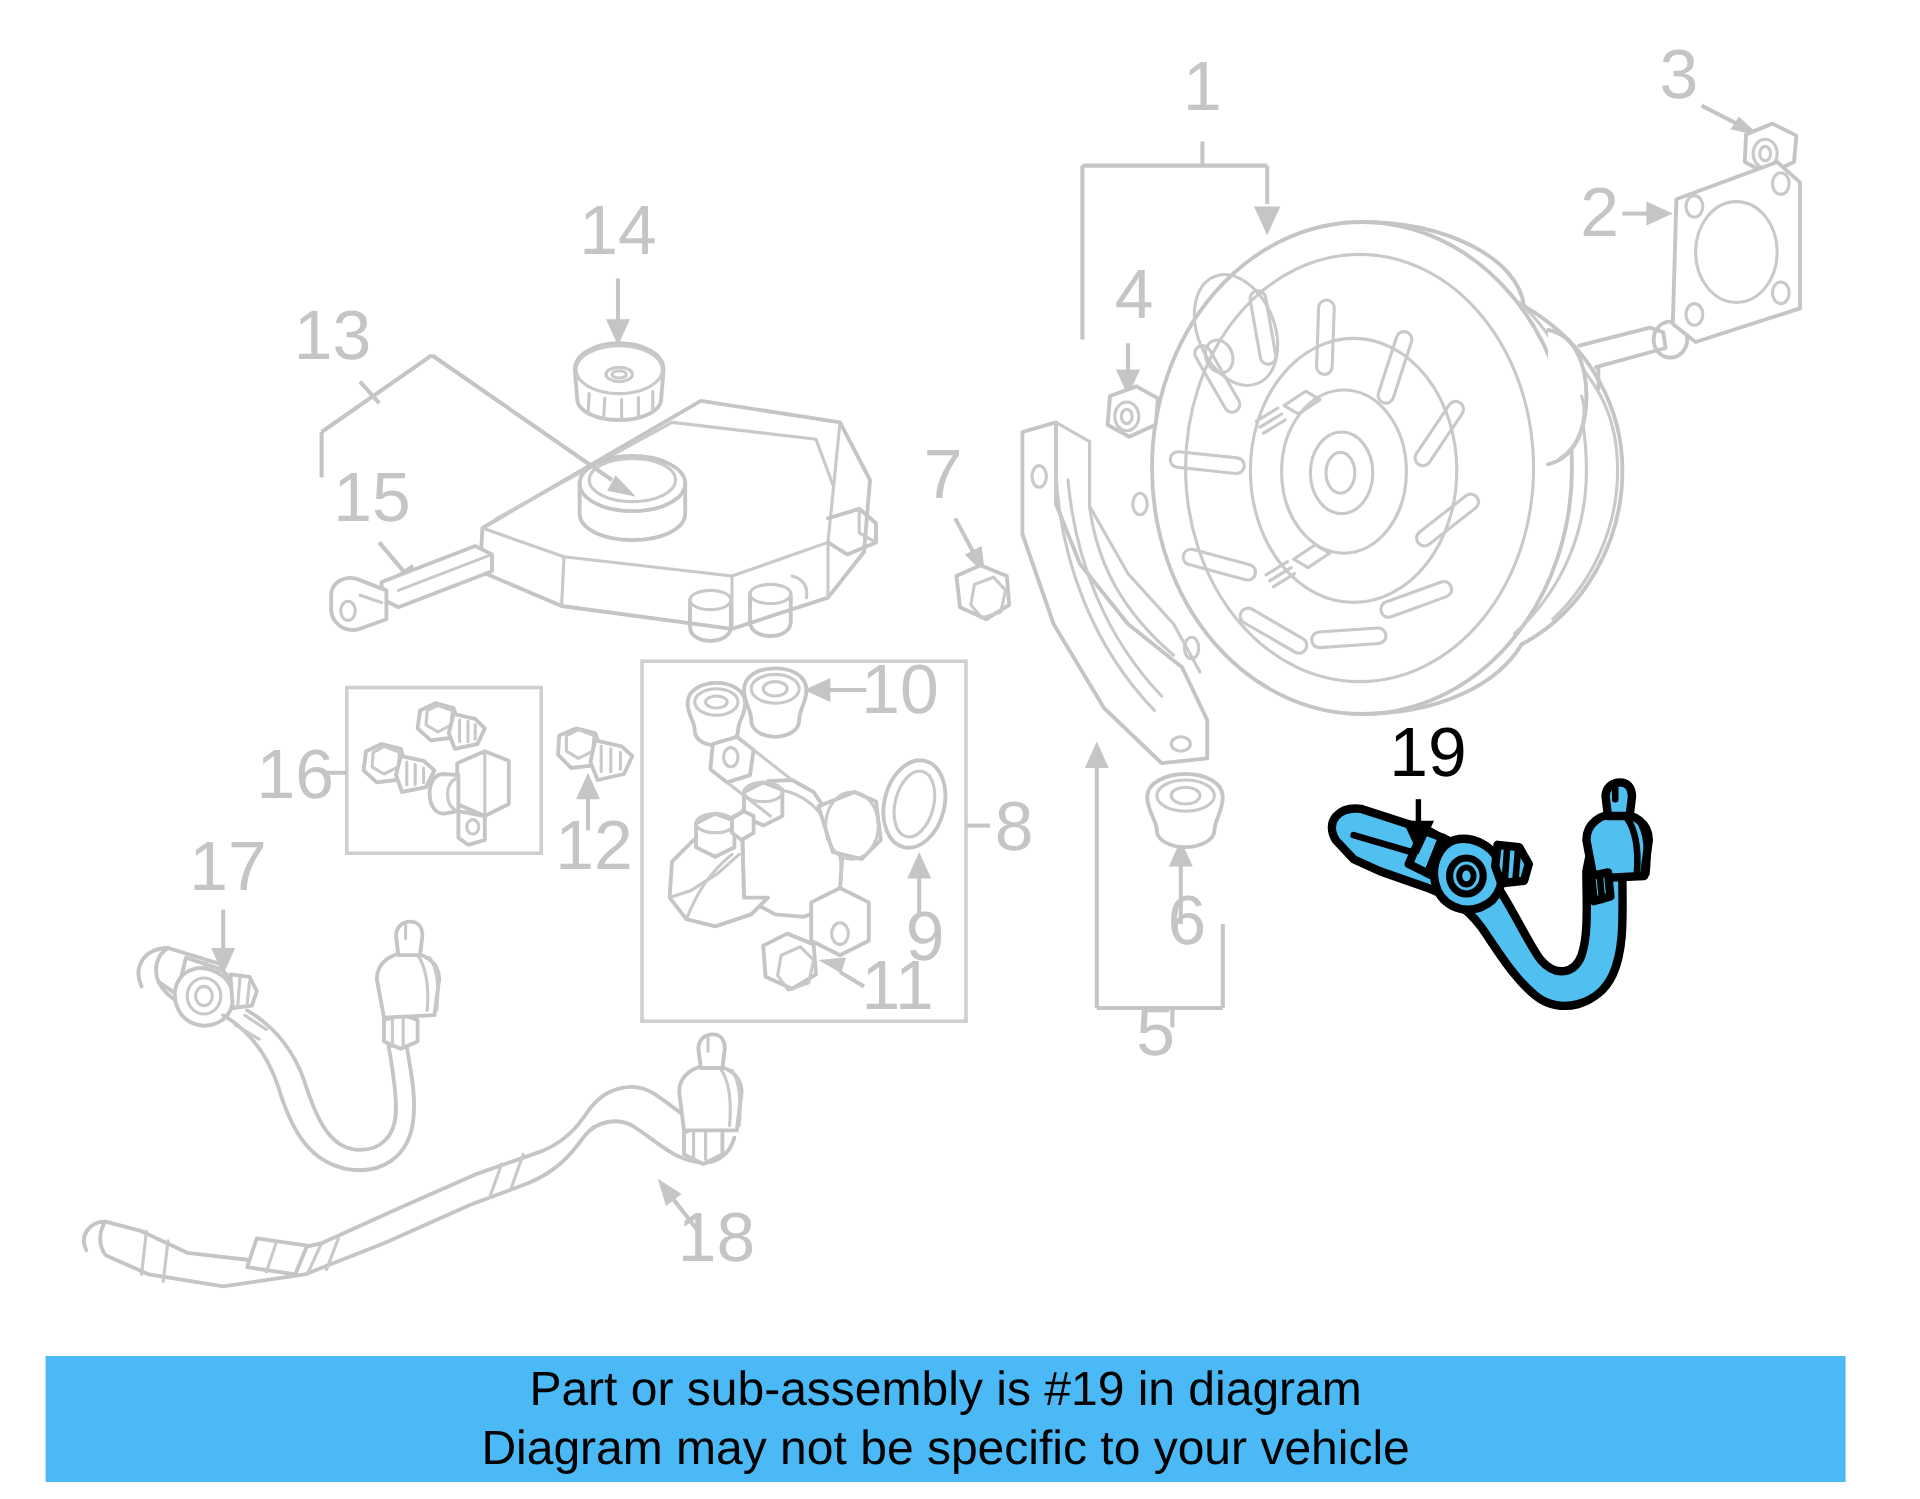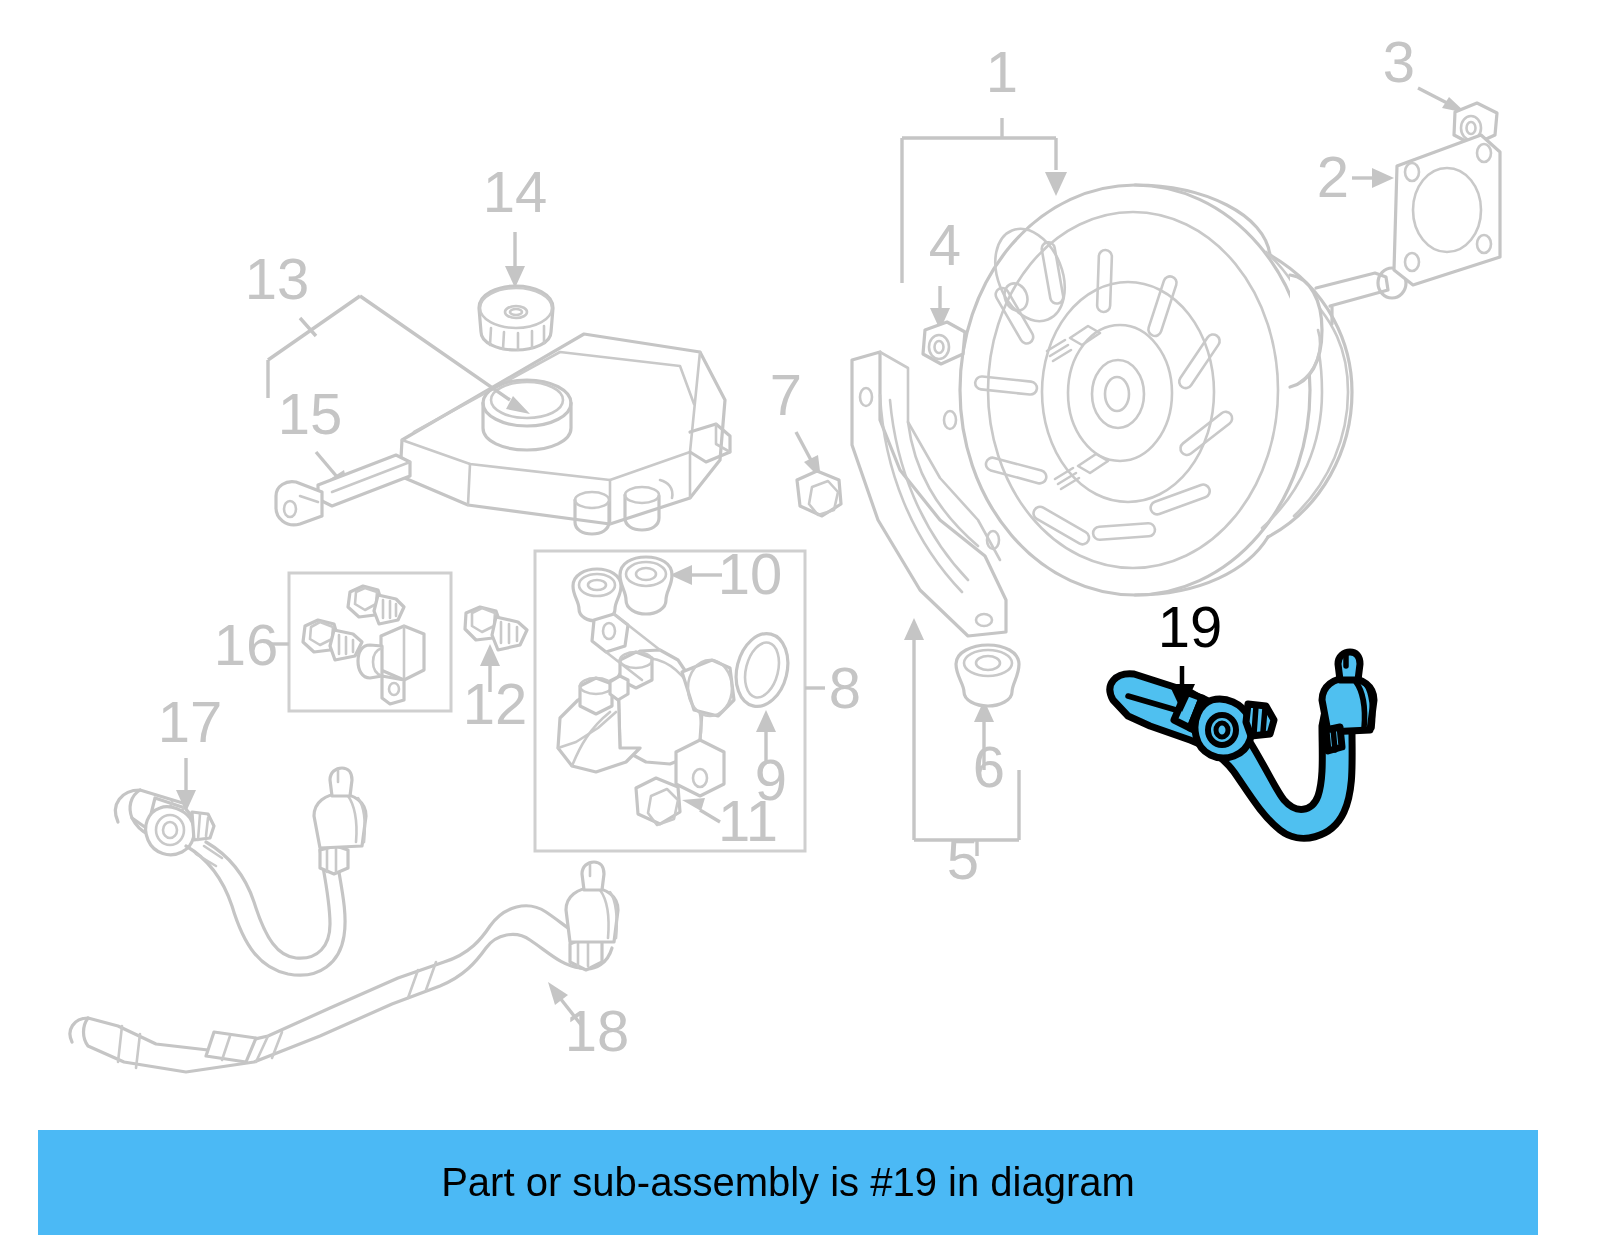--- a/index.html
+++ b/index.html
@@ -492,15 +492,16 @@
     <g>
       <path class="leader-hl" d="M1182 666 L1182 686"></path>
       <path class="ahead-hl" d="M1182 712 l-13 -28 l26 0 z"></path>
     </g>
     <text class="callout-num-hl" x="1190" y="647" text-anchor="middle">19</text>
 
   </svg>
 
   <div class="banner">
     <div class="banner-line">Part or sub-assembly is #19 in diagram</div>
+    <div class="banner-line">Diagram may not be specific to your vehicle</div>
   </div>
 
 </div>
 
 </body></html>

